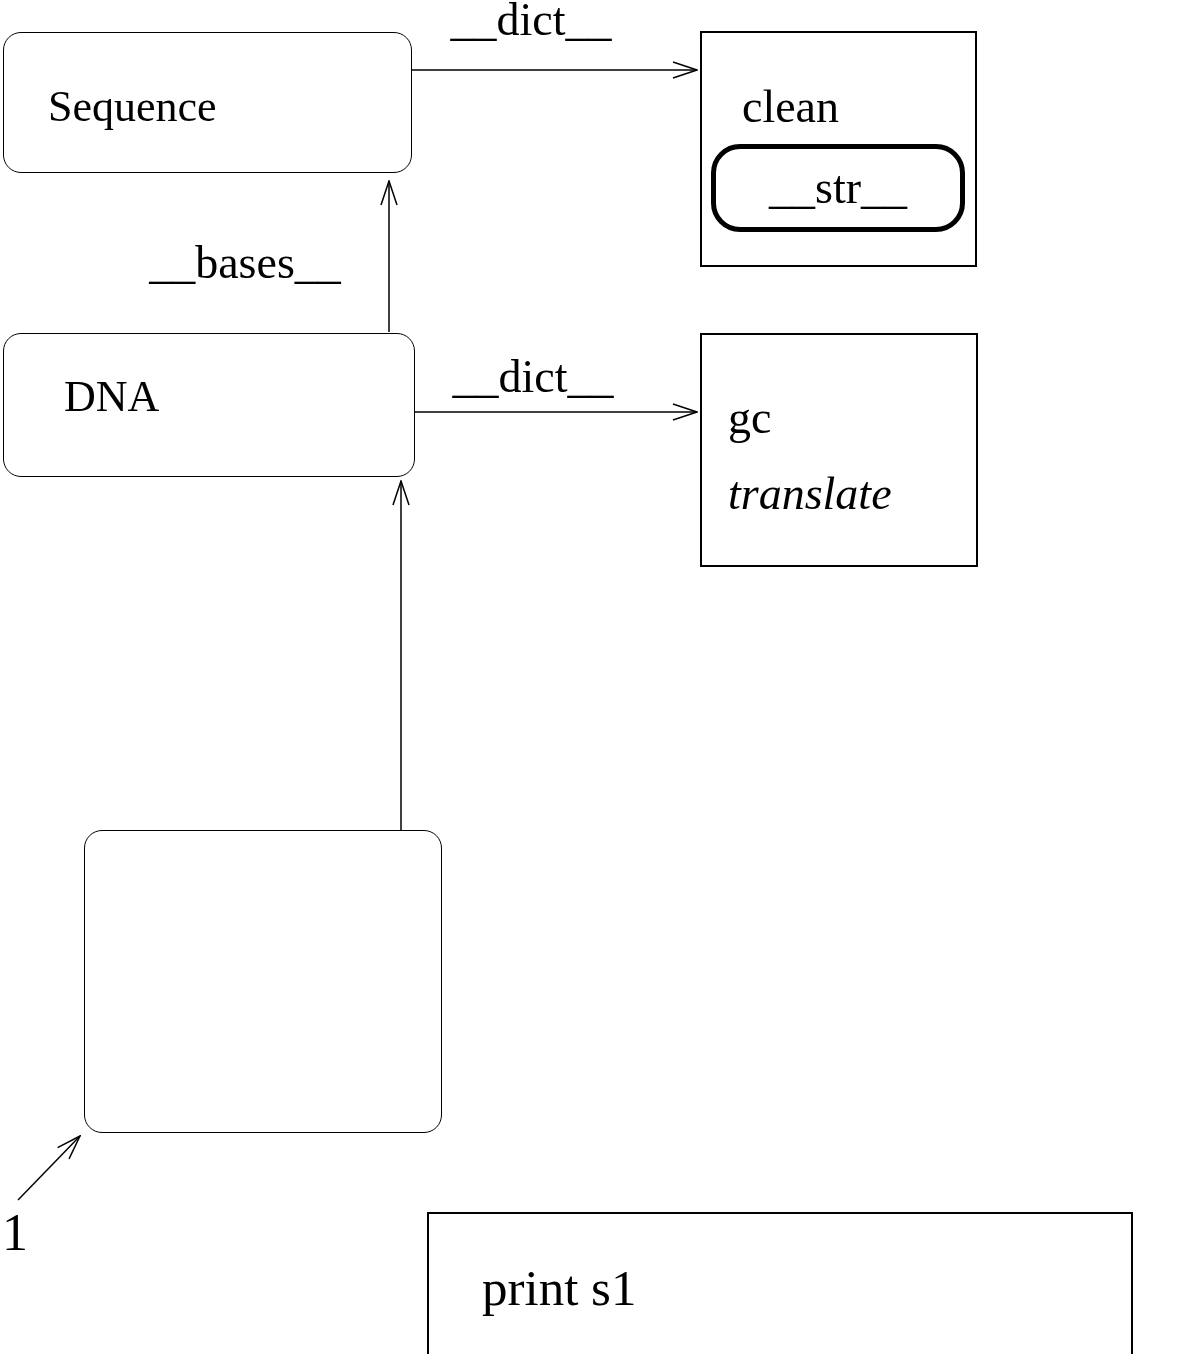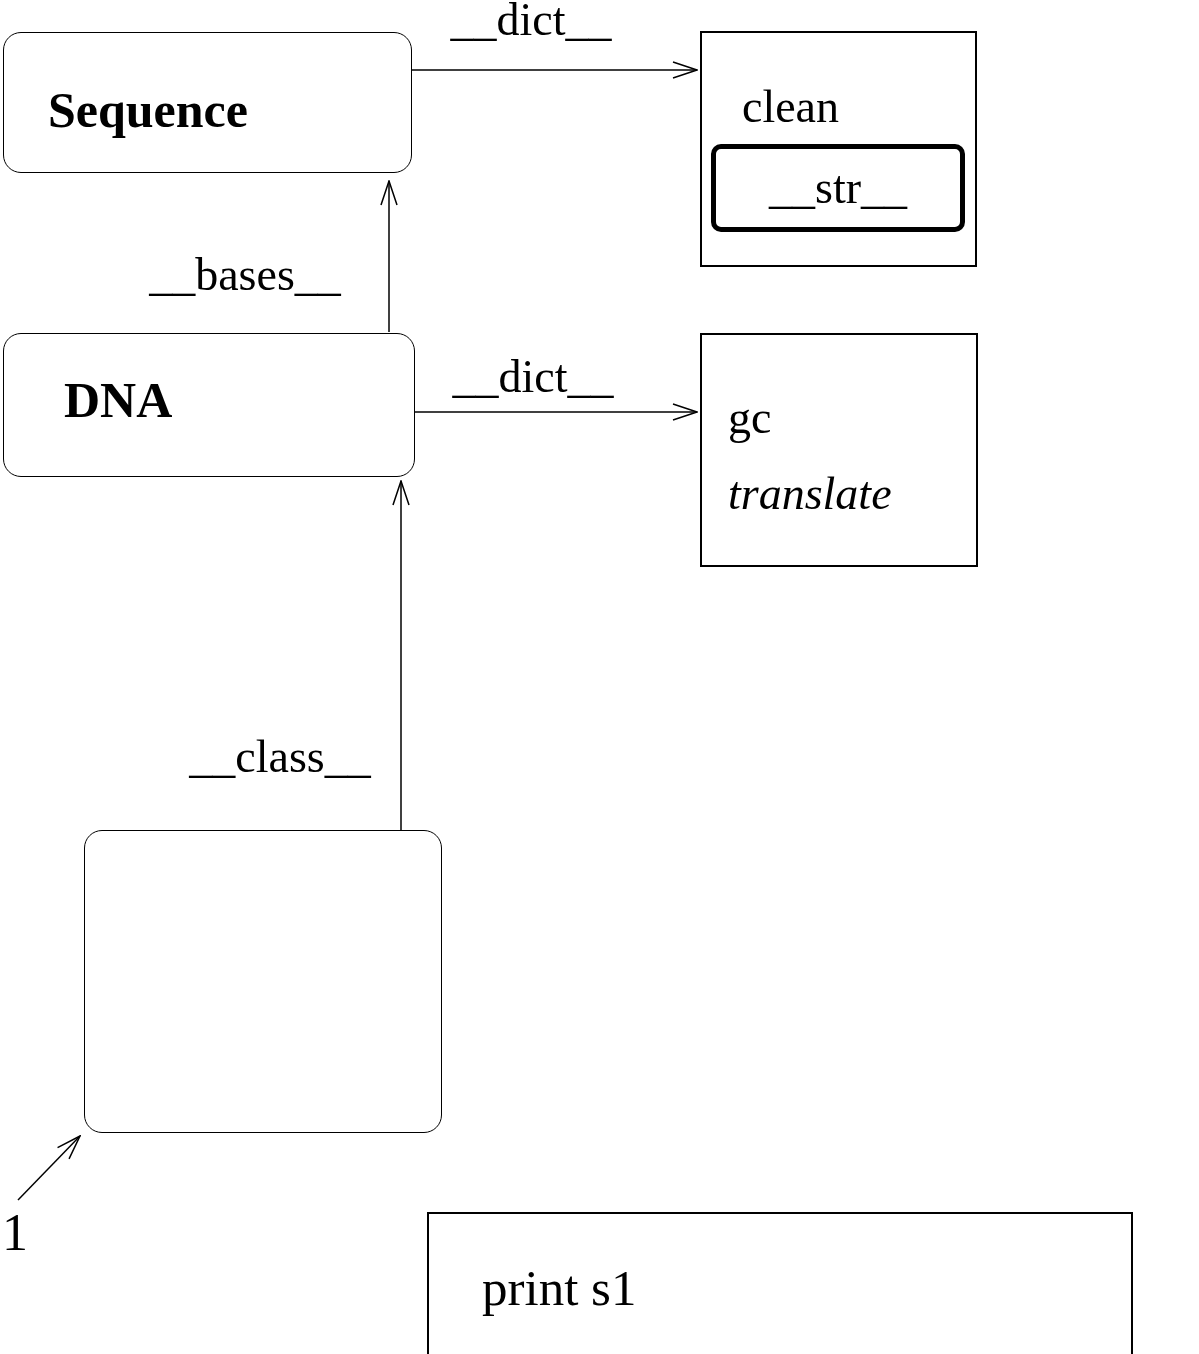--- a/index.html
+++ b/index.html
@@ -6,29 +6,29 @@
   #canvas {
     position:relative; width:1199px; height:1354px;
     background:#ffffff; overflow:hidden;
     font-family:"Liberation Serif","DejaVu Serif",serif;
     color:#000;
   }
   .abs { position:absolute; box-sizing:border-box; }
   .rbox { border:1.6px solid #000; border-radius:18px; background:transparent; }
   .mbox { border:2.2px solid #000; background:transparent; }
   .pill {
-    border:5.5px solid #000; border-radius:10px;
+    border:5.5px solid #000; border-radius:29px;
     display:flex; align-items:center; justify-content:center;
   }
   .lbl {
     position:absolute; line-height:1; white-space:nowrap;
     font-size:46px; color:#000;
   }
   .ctr { transform:translateX(-50%); }
-  .classname { font-size:50px;font-weight:bold; }
+  .classname { font-size:44px; }
   #one-label { font-size:52px; }
   #code-label { font-size:51px; }
   #arrow-layer { position:absolute; left:0; top:0; pointer-events:none; }
 </style>
 </head>
 <body>
 
 <div id="canvas">
 
   <svg id="arrow-layer" width="1199" height="1354" viewBox="0 0 1199 1354">
@@ -57,21 +57,20 @@
   <div class="abs pill" style="left:711px; top:144px; width:254px; height:88px;">
     <span class="lbl" style="position:static;">__str__</span>
   </div>
 
   <div class="abs mbox" style="left:700px; top:333px; width:278px; height:234px;"></div>
   <div class="lbl" style="left:728px; top:374px;margin-top:21px;">gc</div>
   <div class="lbl" style="left:728px; top:471px;font-style:italic;">translate</div>
 
   <div class="lbl ctr" style="left:531px; top:-3px;">__dict__</div>
   <div class="lbl ctr" style="left:533px; top:354px;">__dict__</div>
-  <div class="lbl ctr" style="left:245px; top:252px;">__bases__</div>
-  <div class="lbl ctr" style="left:280px; top:734px;">__class__</div>
+  <div class="lbl ctr" style="left:245px; top:240px;">__bases__</div>
 
   <div class="lbl" id="one-label" style="left:2px; top:1207px;">1</div>
 
   <div class="abs" style="left:427px; top:1212px; width:706px; height:200px; border:2.4px solid #000;"></div>
   <div class="lbl" id="code-label" style="left:482px; top:1263px;">print s1</div>
 
 </div>
 
 </body></html>

